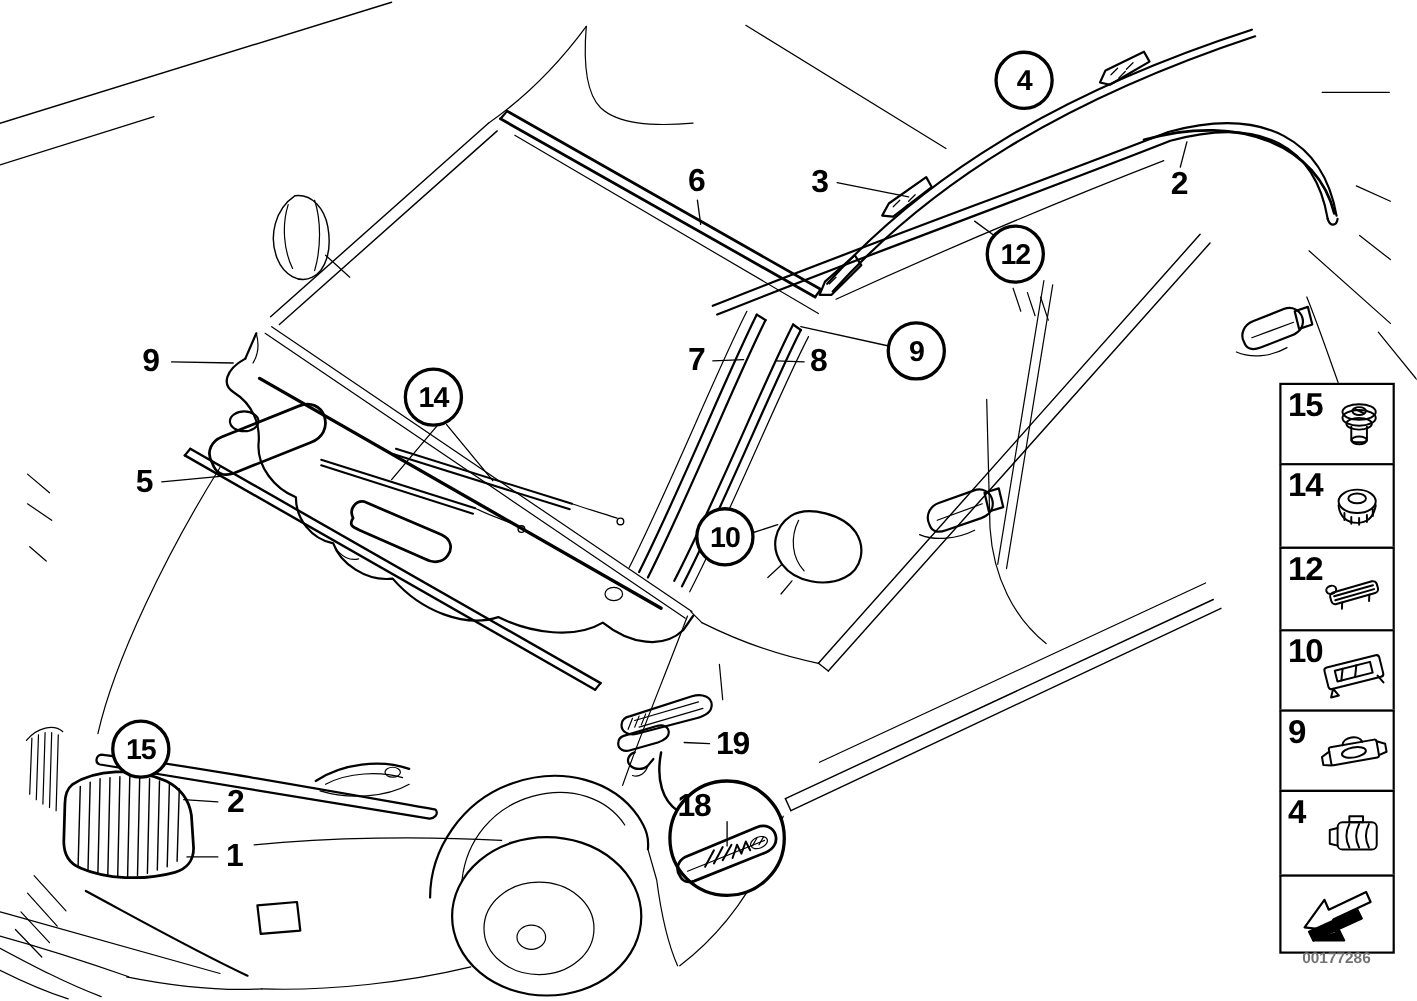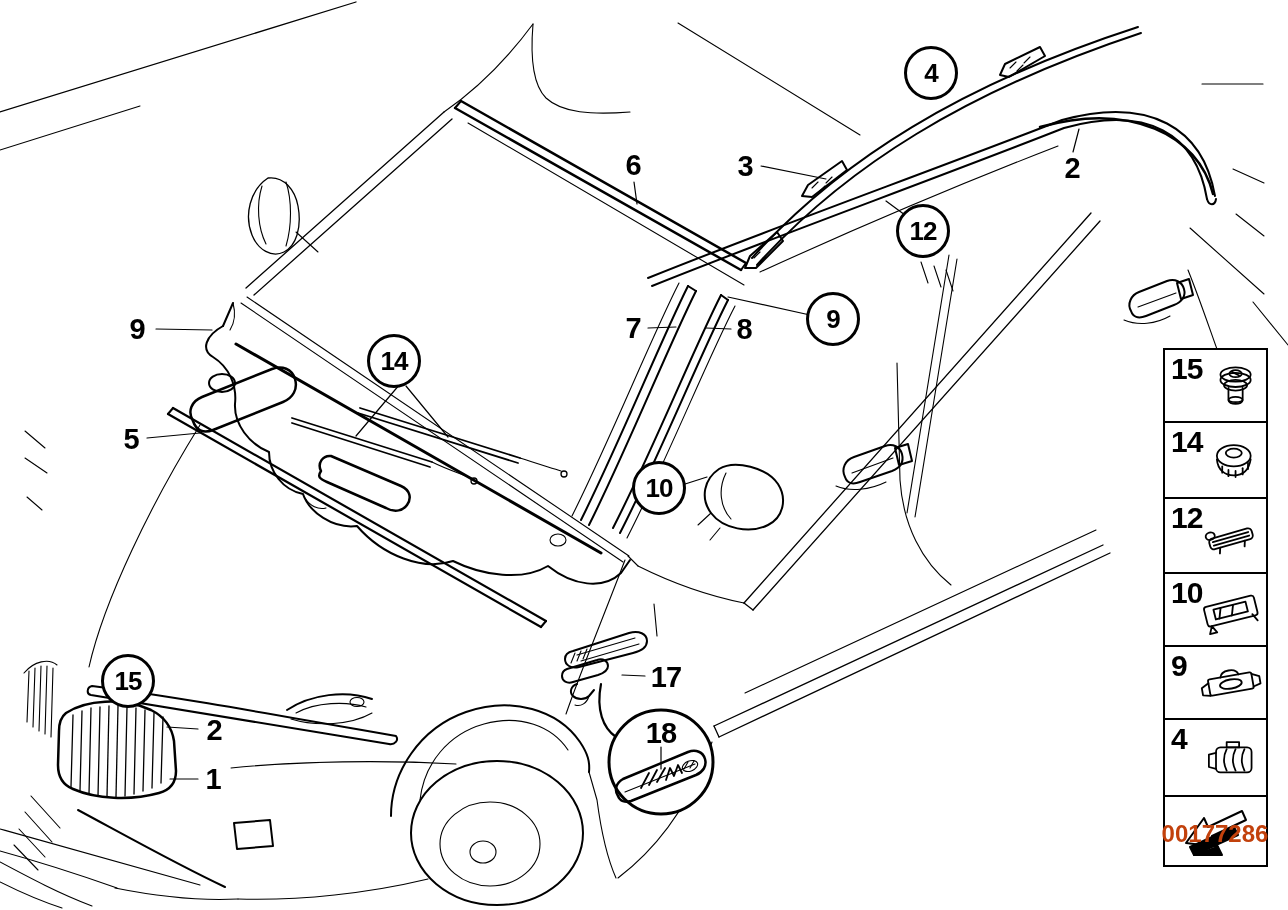--- a/index.html
+++ b/index.html
@@ -17,22 +17,22 @@
   .co.circ{width:48px;height:48px;border:3px solid #000;border-radius:50%;background:#fff;
       display:flex;align-items:center;justify-content:center;font-size:26px;letter-spacing:-1px;}
   .sidebar{position:absolute;left:1163px;top:348px;width:105px;}
   .pbox{position:absolute;left:0;width:105px;border:2px solid #000;background:#fff;
         box-sizing:border-box;}
   .pnum{position:absolute;left:6px;top:2px;font-weight:bold;font-size:30px;letter-spacing:-1px;}
   .picon{position:absolute;right:2px;top:8px;}
   .pbox svg path,.pbox svg ellipse,.pbox svg line,.pbox svg rect{fill:none;stroke:#000;
         stroke-width:2;stroke-linecap:round;stroke-linejoin:round;}
   .pbox svg .blk{fill:#000;stroke:#000;}
-  .docnum{position:absolute;left:1160px;top:820px;width:110px;text-align:center;
-        font-size:24px;font-weight:bold;letter-spacing:0px;color:#c2410c;}
+  .docnum{position:absolute;left:1160px;top:862px;width:110px;text-align:center;
+        font-size:14px;font-weight:bold;letter-spacing:0px;color:#737373;}
 </style>
 </head>
 <body>
 
 <div class="stage">
 
 <svg class="art" width="1288" height="910" viewBox="0 0 1288 910">
 
   <path d="M0,112 L356,2"></path>
   <path d="M0,150 L140,106" class="thin"></path>
@@ -255,22 +255,22 @@
 <div class="co" style="left:633px;top:165px">6</div>
 <div class="co" style="left:633px;top:328px">7</div>
 <div class="co" style="left:744px;top:329px">8</div>
 <div class="co circ" style="left:833px;top:319px">9</div>
 <div class="co circ" style="left:659px;top:488px">10</div>
 <div class="co" style="left:1072px;top:168px">2</div>
 <div class="co circ" style="left:923px;top:231px">12</div>
 <div class="co" style="left:137px;top:329px">9</div>
 <div class="co circ" style="left:394px;top:361px">14</div>
 <div class="co circ" style="left:128px;top:681px">15</div>
-<div class="co" style="left:666px;top:677px">17</div>
-<div class="co" style="left:661px;top:733px">18</div>
+<div class="co" style="left:666px;top:677px">19</div>
+<div class="co" style="left:631px;top:733px">18</div>
 
 <div class="sidebar">
   <div class="pbox" style="top:0;height:75px">
     <span class="pnum">15</span>
     <svg class="picon" width="64" height="58" viewBox="0 0 72 58">
       <ellipse cx="40" cy="15" rx="17" ry="8"></ellipse>
           <ellipse cx="40" cy="21" rx="17" ry="8"></ellipse>
       <ellipse cx="40" cy="27" rx="13" ry="6"></ellipse>
           <ellipse cx="40" cy="14" rx="7" ry="4"></ellipse>
       <path d="M32,30 L32,43 C32,47 48,47 48,43 L48,30"></path>

